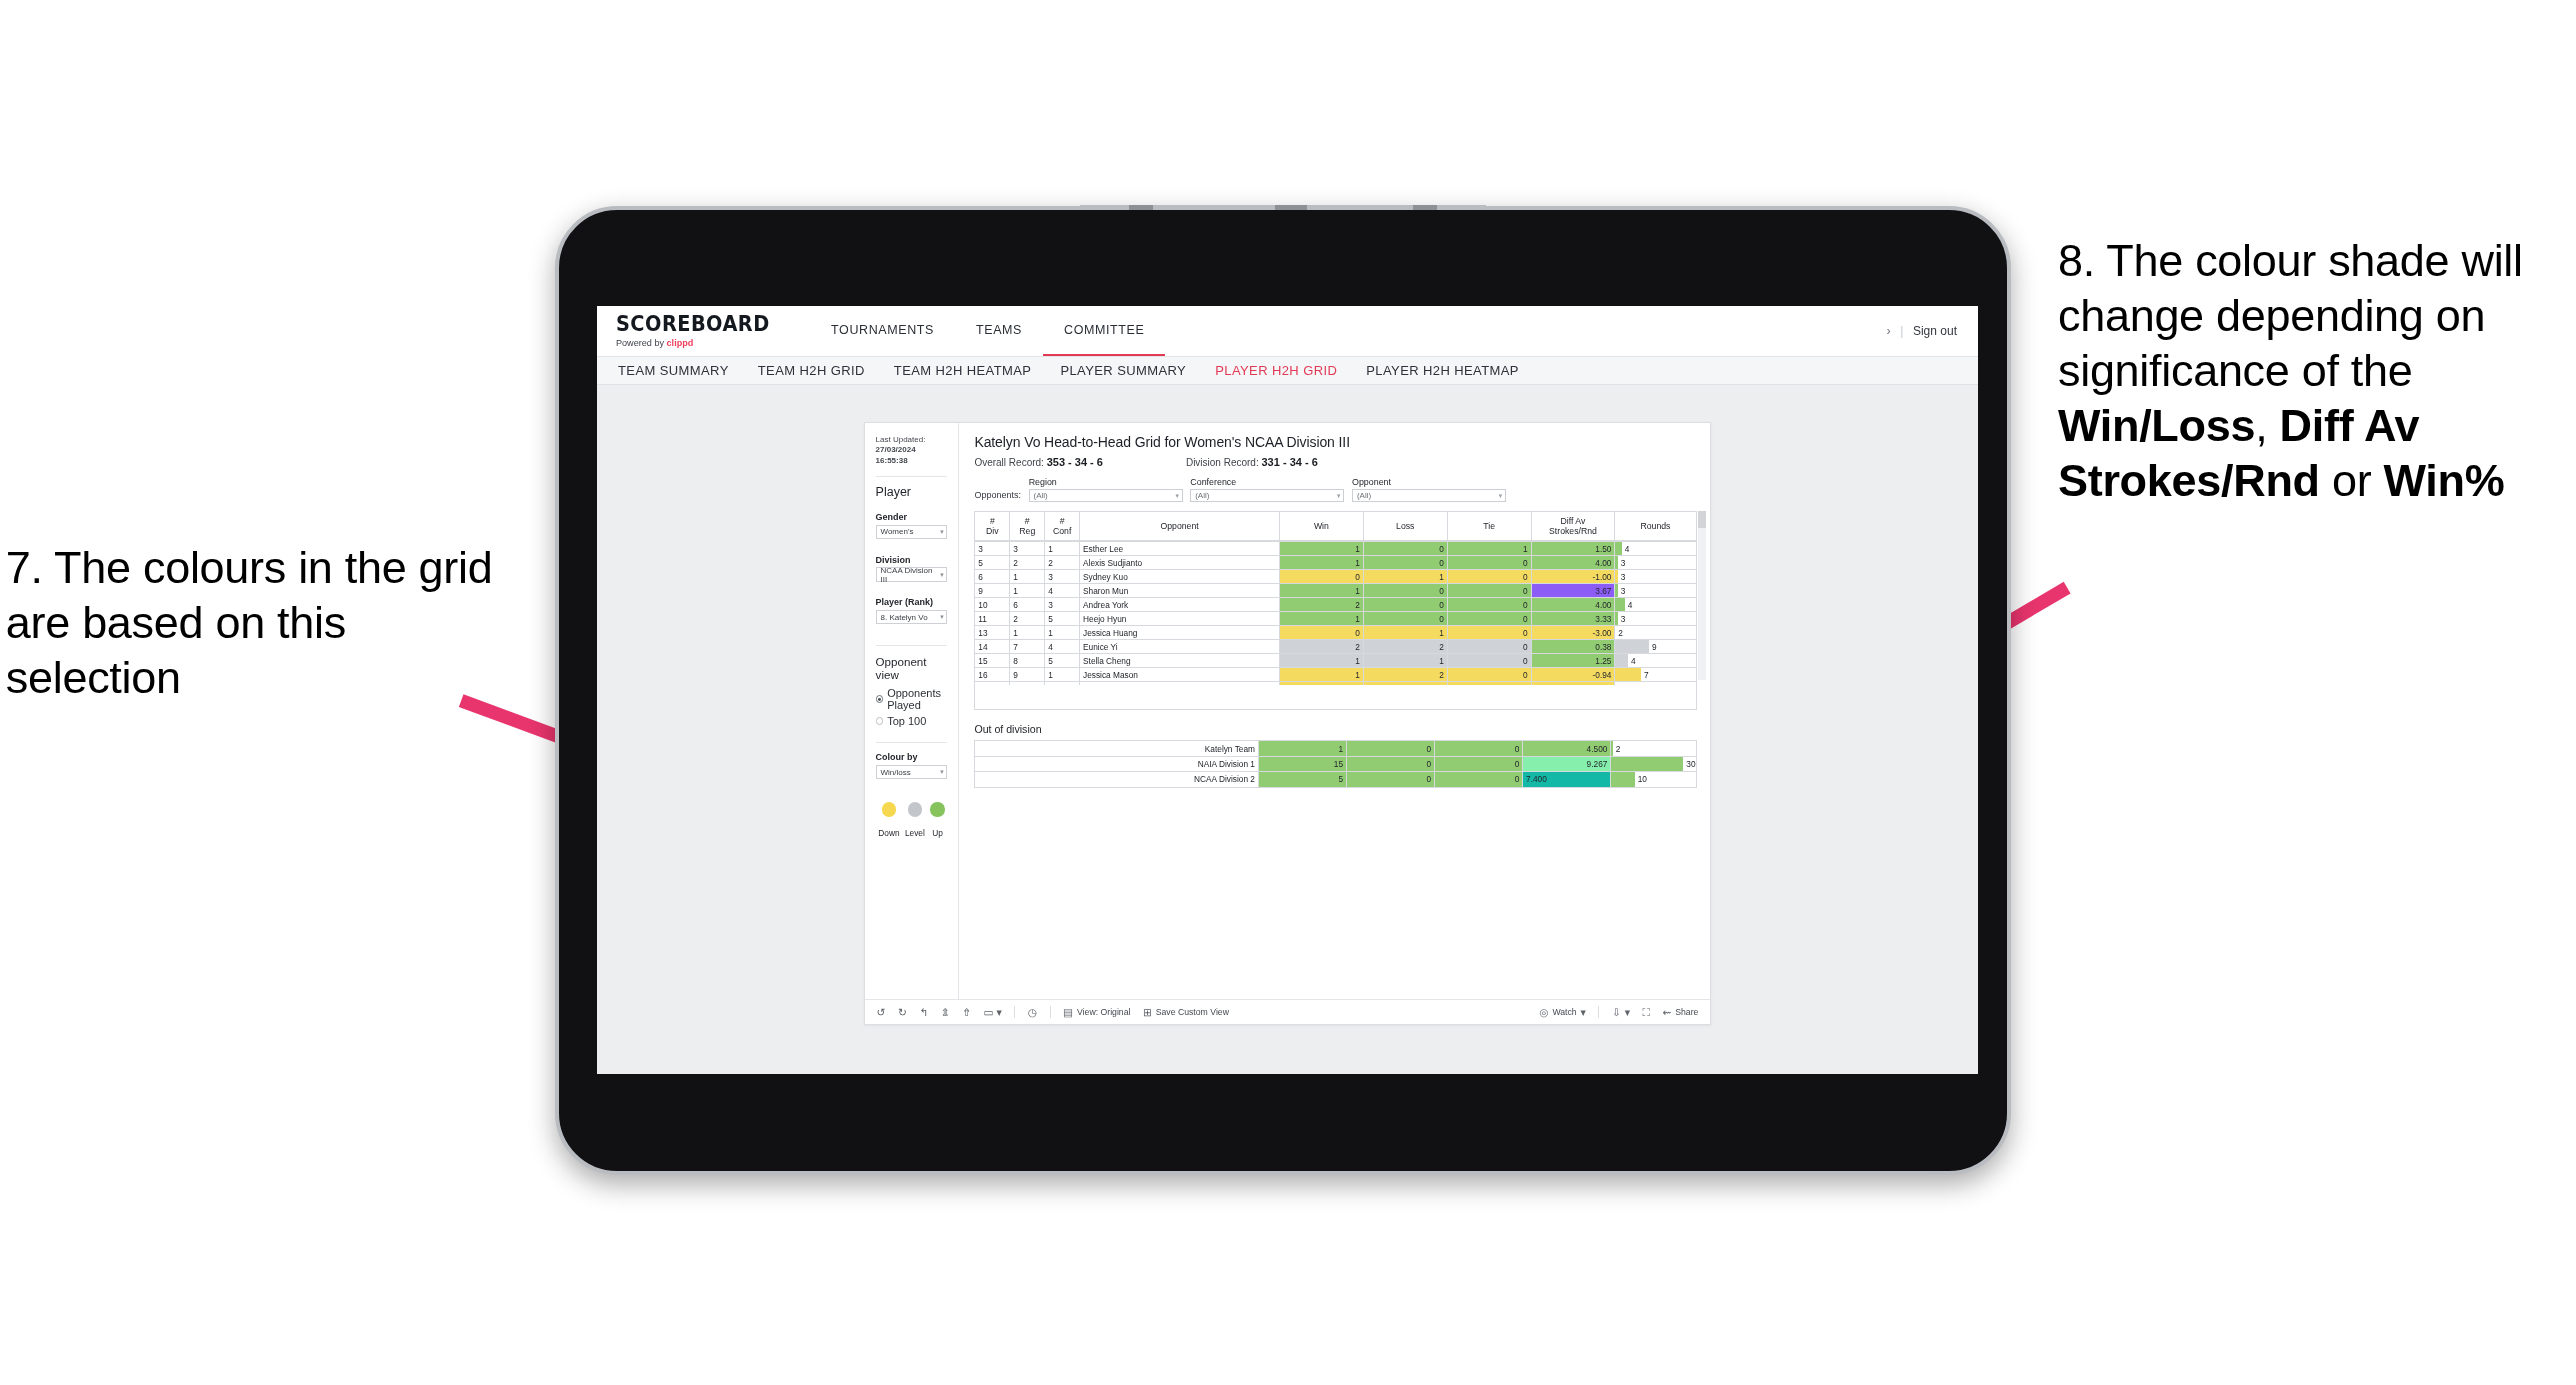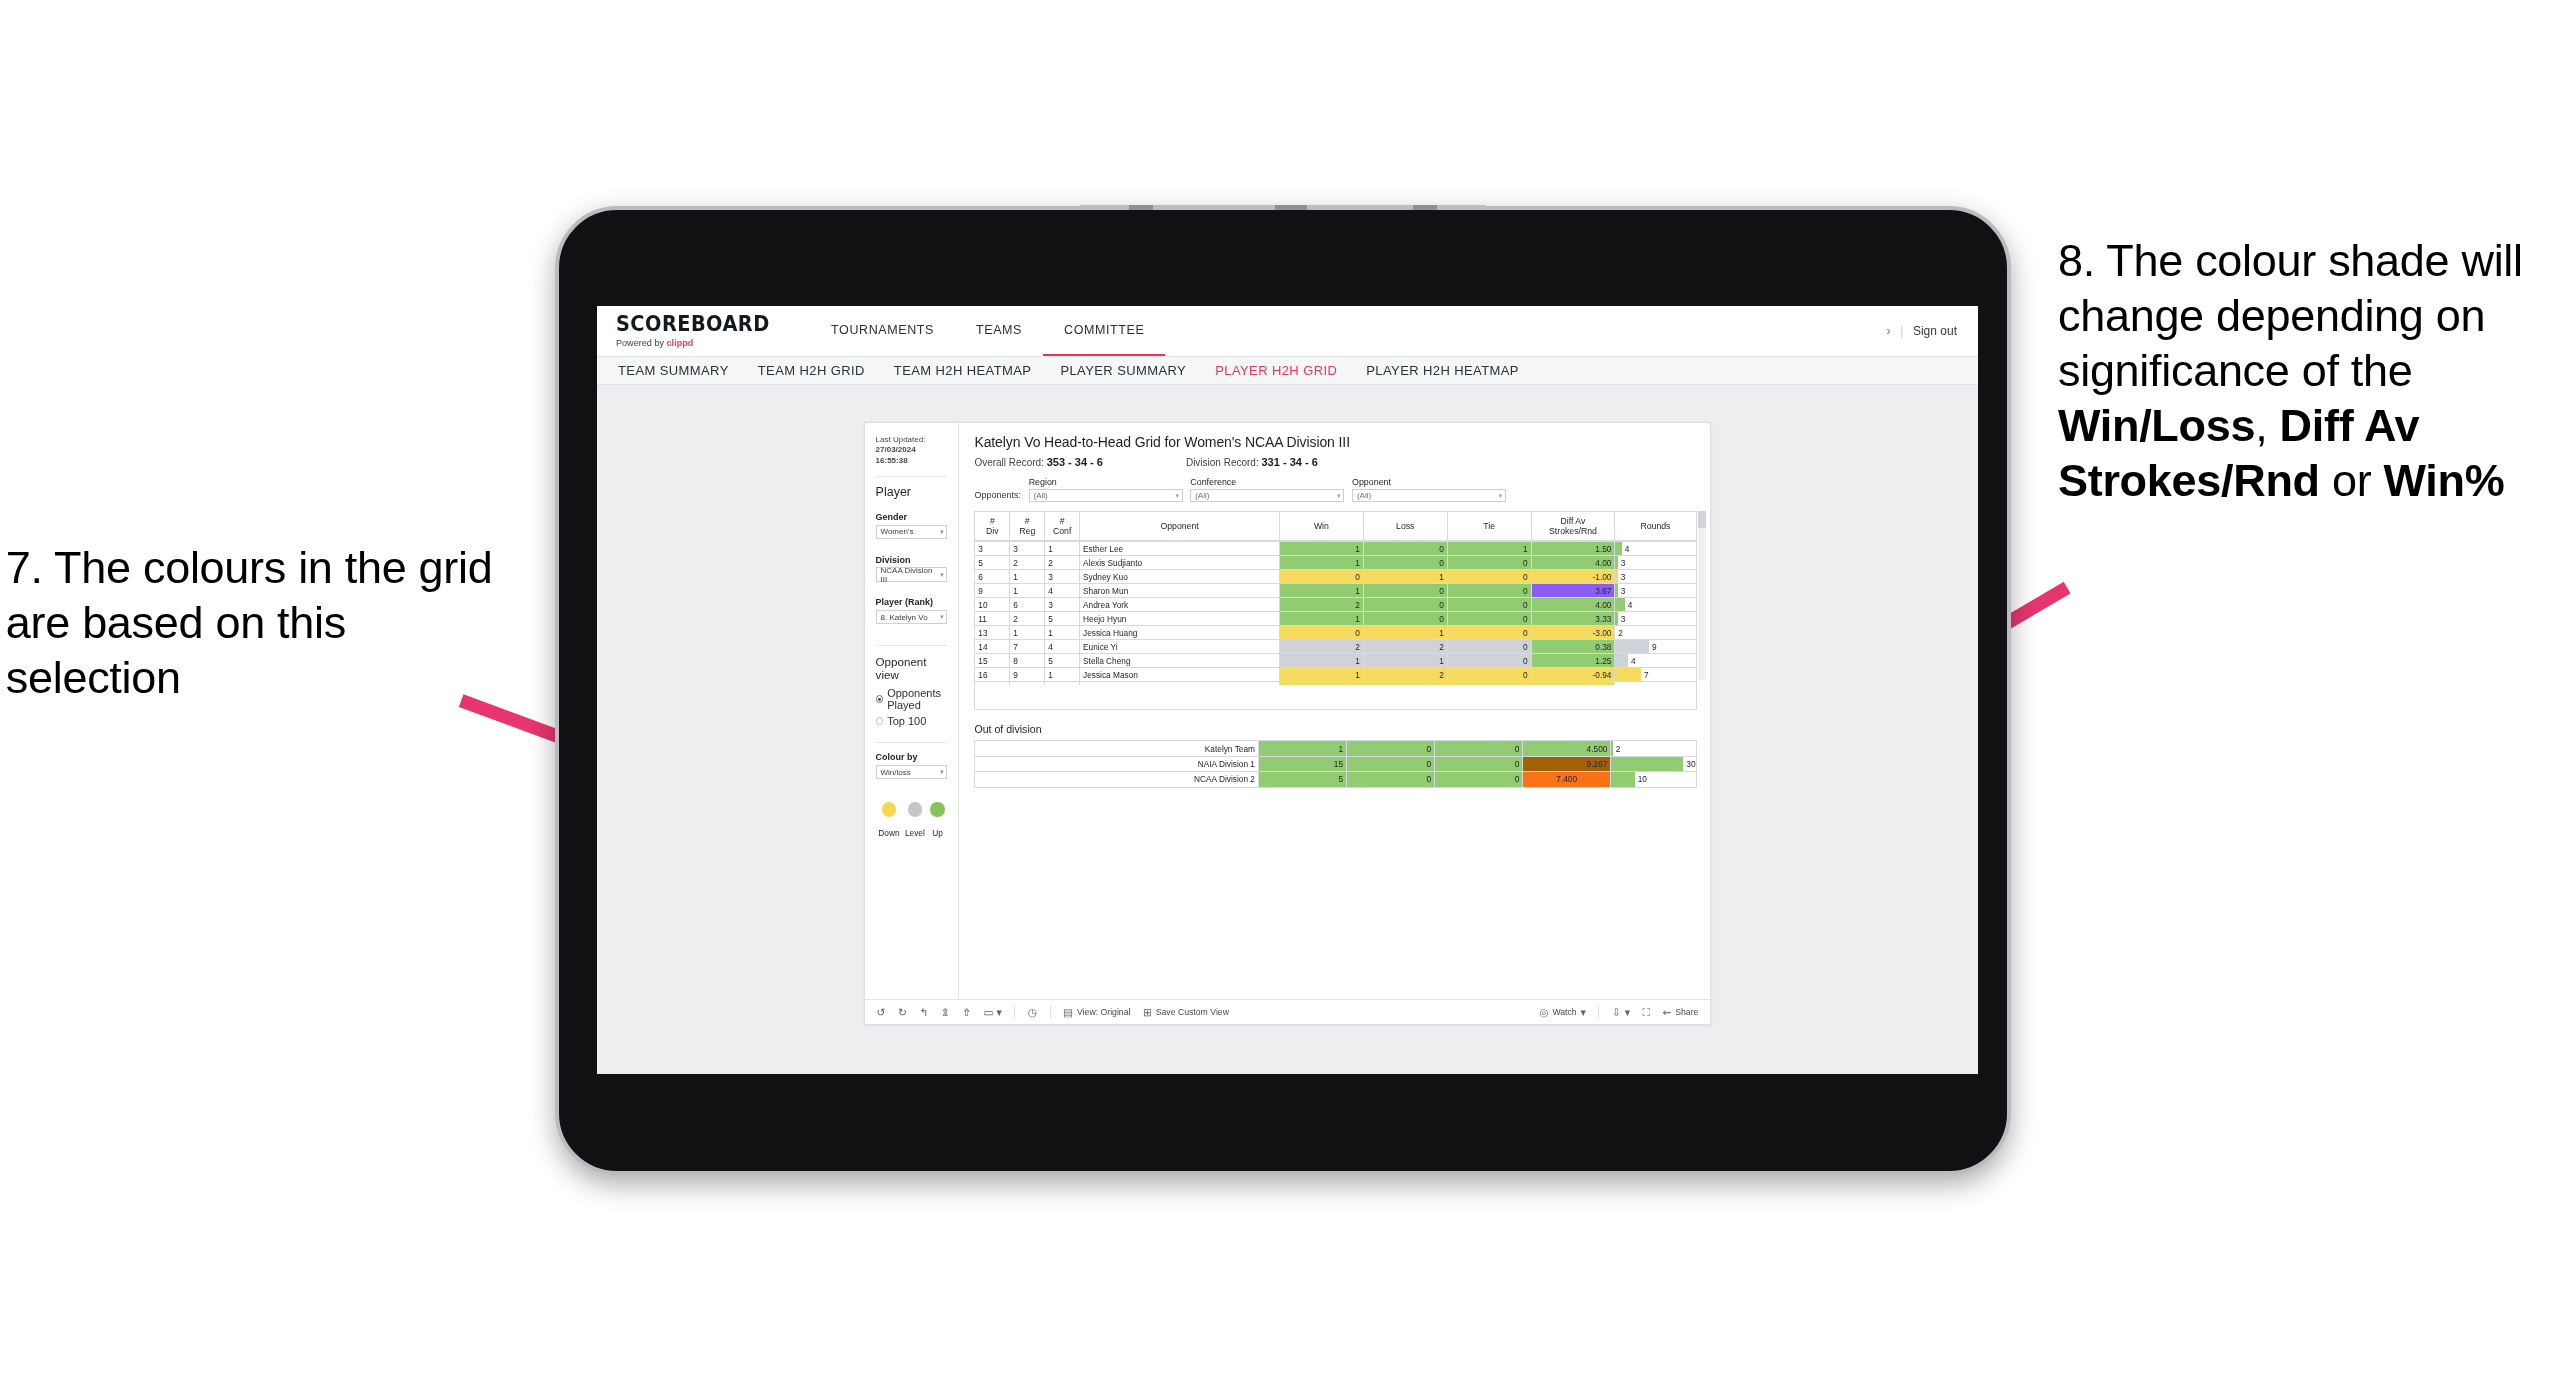--- a/index.html
+++ b/index.html
@@ -630,34 +630,34 @@
                         <span class="fill" style="width:2%;background:#91cc72"></span>
                         <span class="val">2</span>
                       </div>
                     </td>
                   </tr>
                   <tr>
                     <td class="o-name">NAIA Division 1</td>
                     <td class="c-num" style="text-align: right; background: rgb(145, 204, 114);">15</td>
                     <td class="c-num" style="text-align: right; background: rgb(145, 204, 114);">0</td>
                     <td class="c-num" style="text-align: right; background: rgb(145, 204, 114);">0</td>
-                    <td class="c-num" style="text-align: right; background: #a16207;">9.267</td>
+                    <td class="c-num" style="text-align: right; background: #86efac;">9.267</td>
                     <td class="c-rounds">
                       <div class="bar">
                         <span class="fill" style="width:88%;background:#91cc72"></span>
                         <span class="val">30</span>
                       </div>
                     </td>
                   </tr>
                   <tr>
                     <td class="o-name">NCAA Division 2</td>
                     <td class="c-num" style="text-align: right; background: rgb(145, 204, 114);">5</td>
                     <td class="c-num" style="text-align: right; background: rgb(145, 204, 114);">0</td>
                     <td class="c-num" style="text-align: right; background: rgb(145, 204, 114);">0</td>
-                    <td class="c-num" style="text-align: center; background: #f97316;">7.400</td>
+                    <td class="c-num" style="text-align: left; background: #14b8a6;">7.400</td>
                     <td class="c-rounds">
                       <div class="bar">
                         <span class="fill" style="width:28%;background:#91cc72"></span>
                         <span class="val">10</span>
                       </div>
                     </td>
                   </tr>
                 </tbody>
               </table>
           </div>

